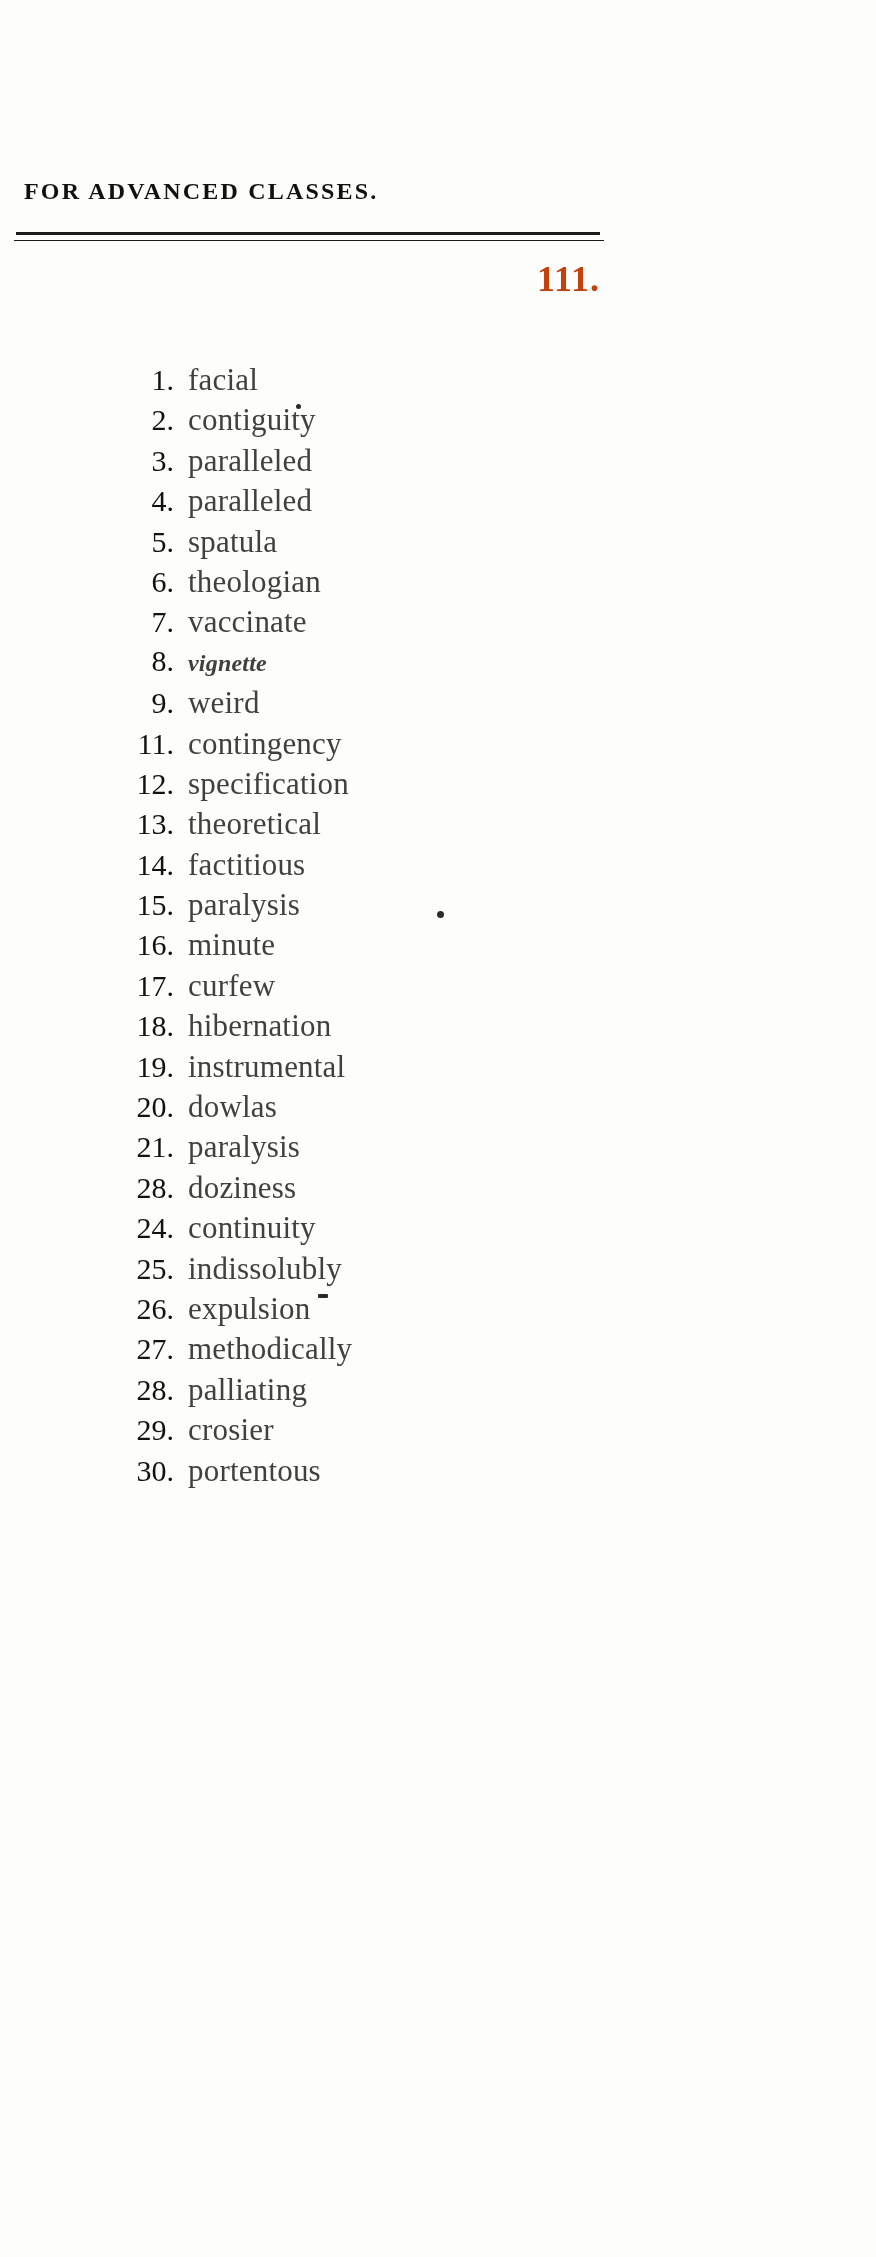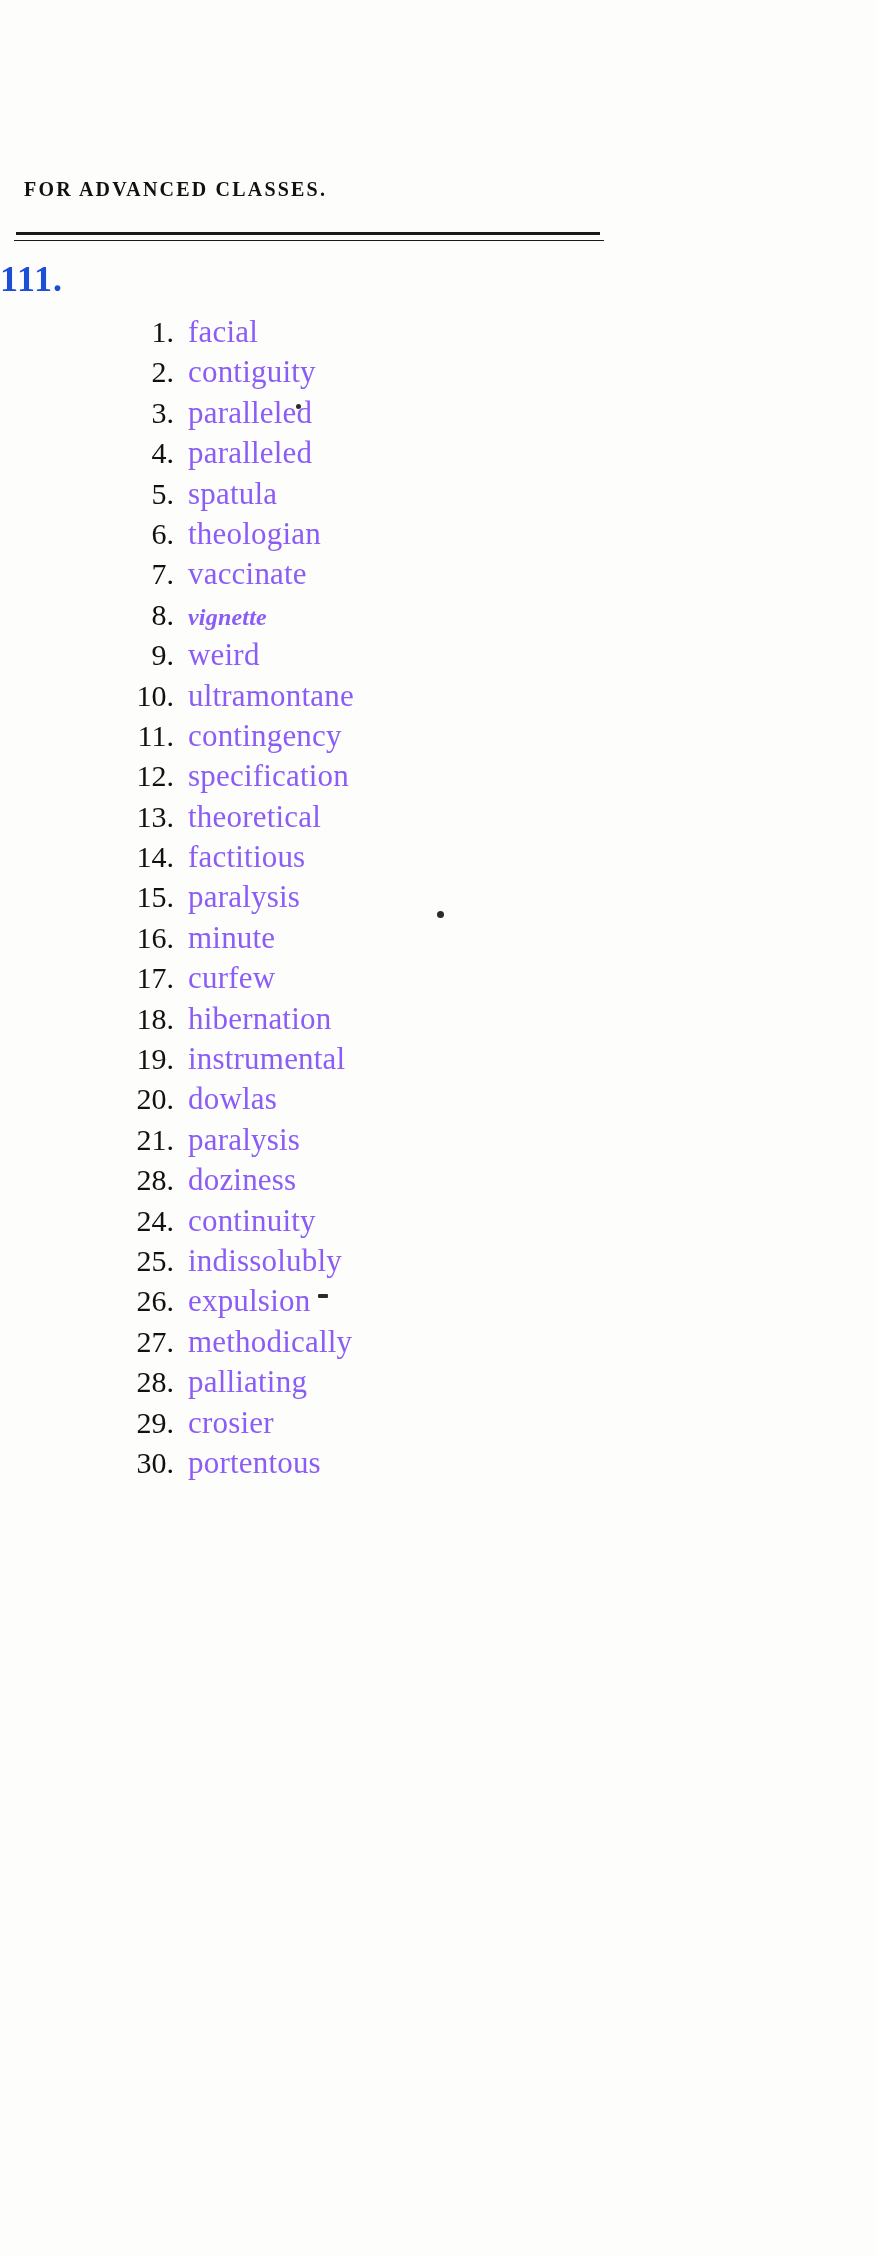--- a/index.html
+++ b/index.html
@@ -18,21 +18,21 @@
     position: relative;
     width: 876px;
     height: 2257px;
     background: #fdfdfb;
   }
   .running-head {
     position: absolute;
     left: 24px;
     top: 178px;
     font-family: "Liberation Serif", serif;
-    font-size: 20px;
+    font-size: 24px;
     font-weight: bold;
     letter-spacing: 2.2px;
     color: #111;
   }
   .rule {
     position: absolute;
     left: 16px;
     top: 232px;
     width: 584px;
     height: 0;
@@ -42,25 +42,25 @@
     top: 240px;
     border-top: 1px solid #1a1a1a;
     width: 590px;
     left: 14px;
   }
   .section-number {
     position: absolute;
     top: 258px;
     left: 0;
     width: 600px;
-    text-align: left;
+    text-align: right;
     font-size: 36px;
     font-weight: bold;
     letter-spacing: 1px;
-    color: #1d4ed8;
+    color: #c2410c;
   }
   .word-list {
     position: absolute;
     top: 312px;
     left: 0;
     width: 600px;
     list-style: none;
     margin: 0;
     padding: 0;
   }
@@ -74,22 +74,23 @@
   .word-num {
     width: 188px;
     text-align: right;
     padding-right: 14px;
     box-sizing: border-box;
     font-size: 30px;
     color: #111;
   }
   .word-text {
     font-size: 31px;
-    color: #8b5cf6;
+    color: #404040;
     letter-spacing: 0.2px;
+    margin-top: 48px;
   }
   .word-text.italic {
     font-style: italic;
     font-weight: bold;
     font-size: 24px;
   }
   .speck {
     position: absolute;
     background: #2b2b2b;
     border-radius: 50%;
@@ -141,24 +142,20 @@
       </li>
       <li class="word-row">
         <span class="word-num">8.</span>
         <span class="word-text italic">vignette</span>
       </li>
       <li class="word-row">
         <span class="word-num">9.</span>
         <span class="word-text">weird</span>
       </li>
       <li class="word-row">
-        <span class="word-num">10.</span>
-        <span class="word-text">ultramontane</span>
-      </li>
-      <li class="word-row">
         <span class="word-num">11.</span>
         <span class="word-text">contingency</span>
       </li>
       <li class="word-row">
         <span class="word-num">12.</span>
         <span class="word-text">specification</span>
       </li>
       <li class="word-row">
         <span class="word-num">13.</span>
         <span class="word-text">theoretical</span>

